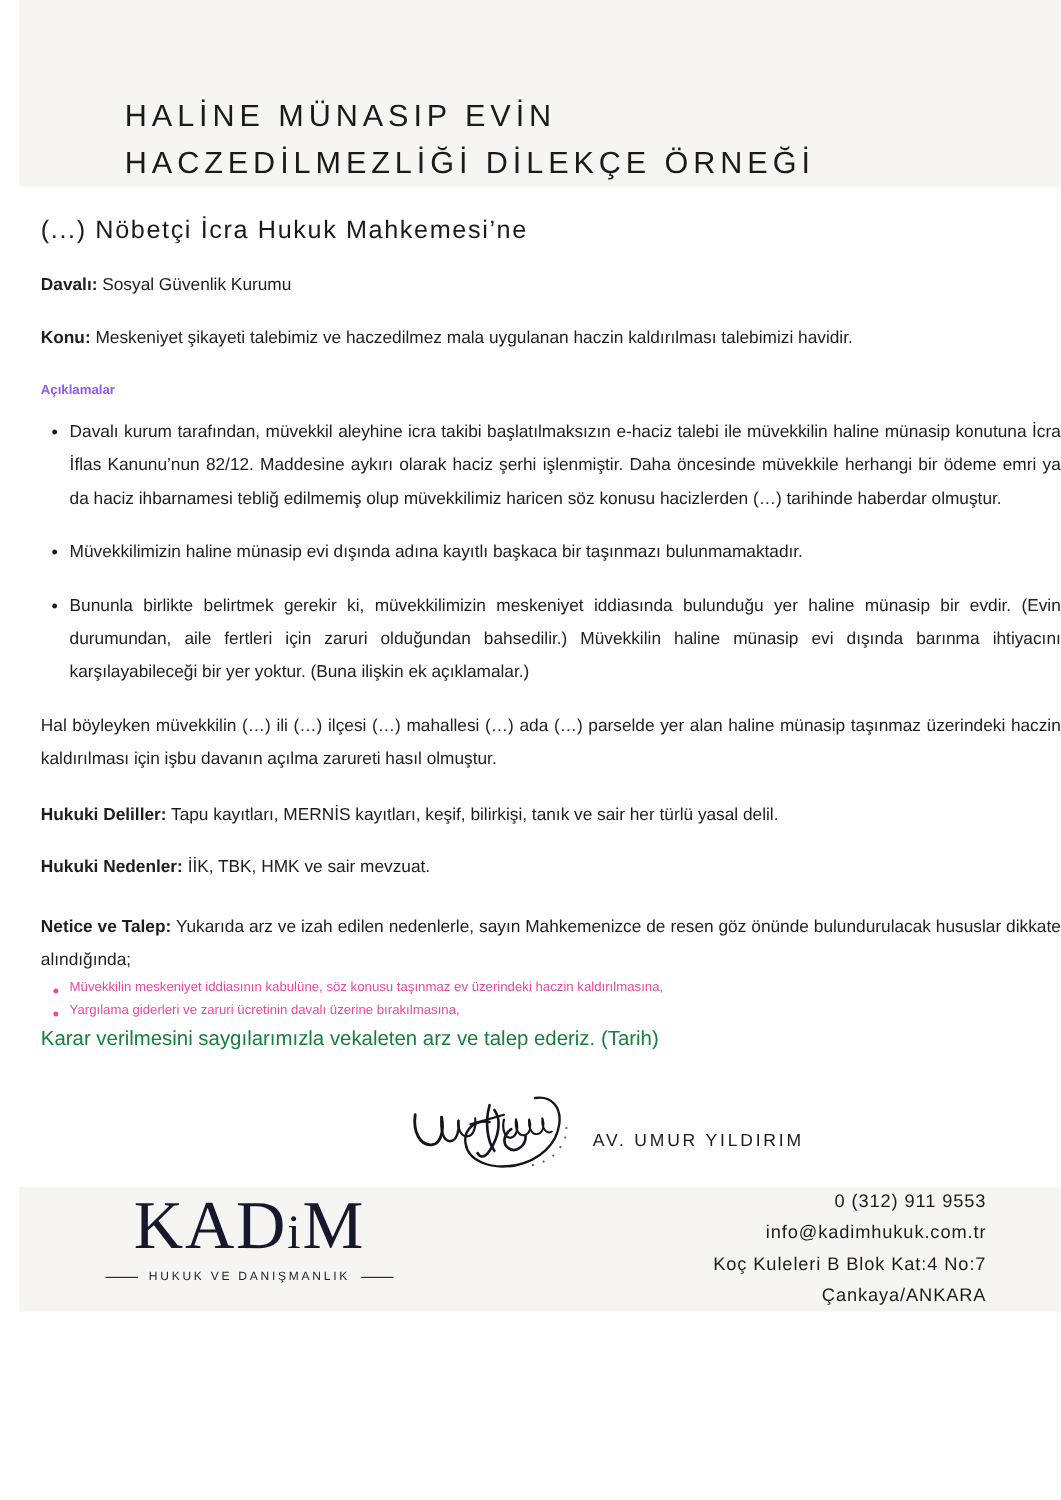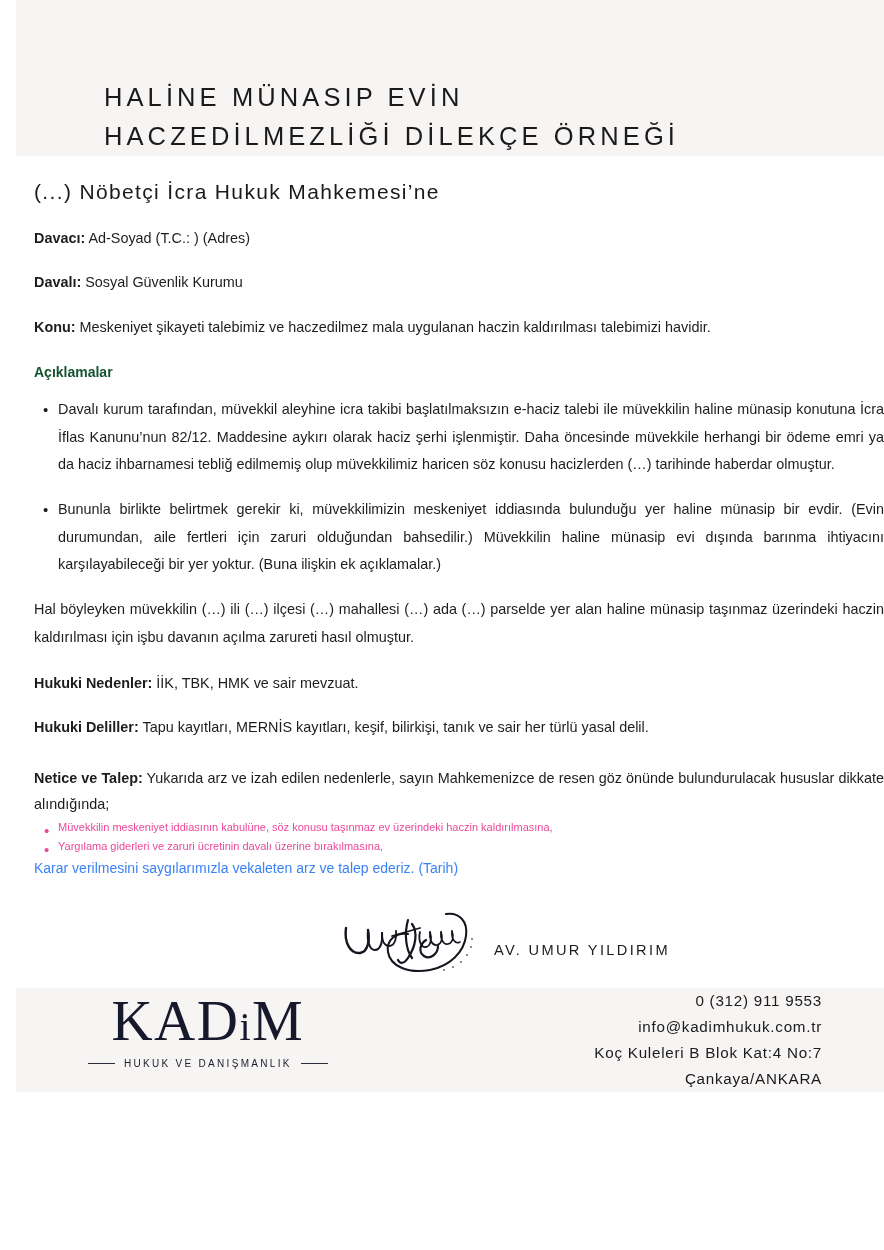--- a/index.html
+++ b/index.html
@@ -60,24 +60,24 @@
 
   .field-row {
     font-size: 14.4px;
     line-height: 1.45;
     margin-top: 24px;
     color: #1d1d1d;
   }
   .field-row .lbl { font-weight: 700; }
 
   .section-heading {
-    font-size: 14px;
+    font-size: 11px;
     font-weight: 700;
     margin-top: 26px;
-    color: #14532d;
+    color: #8b5cf6;
   }
 
   ul.claims {
     list-style: none;
     margin-top: 16px;
   }
   ul.claims > li {
     position: relative;
     padding-left: 24px;
     margin-bottom: 17px;
@@ -135,23 +135,23 @@
   ul.demands > li::before {
     content: "•";
     position: absolute;
     left: 10px;
     top: 0;
     font-size: 15px;
     line-height: 1.72;
   }
 
   .closing {
-    font-size: 14px;
+    font-size: 17px;
     line-height: 1.72;
-    color: #3b82f6;
+    color: #15803d;
   }
 
   
   .signature-block {
     margin-top: 26px;
     display: flex;
     flex-direction: row;
     align-items: center;
     padding-right: 18px;
     padding-left: 300px;
@@ -226,52 +226,49 @@
 
   <div class="header-band">
     <div class="doc-title-line">HALİNE MÜNASIP EVİN</div>
     <div class="doc-title-line">HACZEDİLMEZLİĞİ DİLEKÇE ÖRNEĞİ</div>
   </div>
 
   <div class="body-area">
 
     <div class="court-line">(...) Nöbetçi İcra Hukuk Mahkemesi’ne</div>
 
-    <div class="field-row">
-      <span class="lbl">Davacı:</span>
-      <span>Ad-Soyad (T.C.: ) (Adres)</span>
-    </div>
 
     <div class="field-row">
       <span class="lbl">Davalı:</span>
       <span>Sosyal Güvenlik Kurumu</span>
     </div>
 
     <div class="field-row">
       <span class="lbl">Konu:</span>
       <span>Meskeniyet şikayeti talebimiz ve haczedilmez mala uygulanan haczin kaldırılması talebimizi havidir.</span>
     </div>
 
     <div class="section-heading">Açıklamalar</div>
 
     <ul class="claims">
       <li>Davalı kurum tarafından, müvekkil aleyhine icra takibi başlatılmaksızın e-haciz talebi ile müvekkilin haline münasip konutuna İcra İflas Kanunu’nun 82/12. Maddesine aykırı olarak haciz şerhi işlenmiştir. Daha öncesinde müvekkile herhangi bir ödeme emri ya da haciz ihbarnamesi tebliğ edilmemiş olup müvekkilimiz haricen söz konusu hacizlerden (…) tarihinde haberdar olmuştur.</li>
+      <li>Müvekkilimizin haline münasip evi dışında adına kayıtlı başkaca bir taşınmazı bulunmamaktadır.</li>
       <li>Bununla birlikte belirtmek gerekir ki, müvekkilimizin meskeniyet iddiasında bulunduğu yer haline münasip bir evdir. (Evin durumundan, aile fertleri için zaruri olduğundan bahsedilir.) Müvekkilin haline münasip evi dışında barınma ihtiyacını karşılayabileceği bir yer yoktur. (Buna ilişkin ek açıklamalar.)</li>
     </ul>
 
     <div class="para">Hal böyleyken müvekkilin (…) ili (…) ilçesi (…) mahallesi (…) ada (…) parselde yer alan haline münasip taşınmaz üzerindeki haczin kaldırılması için işbu davanın açılma zarureti hasıl olmuştur.</div>
+
+    <div class="legal-row">
+      <span class="lbl">Hukuki Deliller:</span>
+      <span>Tapu kayıtları, MERNİS kayıtları, keşif, bilirkişi, tanık ve sair her türlü yasal delil.</span>
+    </div>
 
     <div class="legal-row">
       <span class="lbl">Hukuki Nedenler:</span>
       <span>İİK, TBK, HMK ve sair mevzuat.</span>
-    </div>
-
-    <div class="legal-row">
-      <span class="lbl">Hukuki Deliller:</span>
-      <span>Tapu kayıtları, MERNİS kayıtları, keşif, bilirkişi, tanık ve sair her türlü yasal delil.</span>
     </div>
 
     <div class="netice">
       <span class="lbl">Netice ve Talep:</span>
       <span>Yukarıda arz ve izah edilen nedenlerle, sayın Mahkemenizce de resen göz önünde bulundurulacak hususlar dikkate alındığında;</span>
     </div>
 
     <ul class="demands">
       <li>Müvekkilin meskeniyet iddiasının kabulüne, söz konusu taşınmaz ev üzerindeki haczin kaldırılmasına,</li>
       <li>Yargılama giderleri ve zaruri ücretinin davalı üzerine bırakılmasına,</li>

